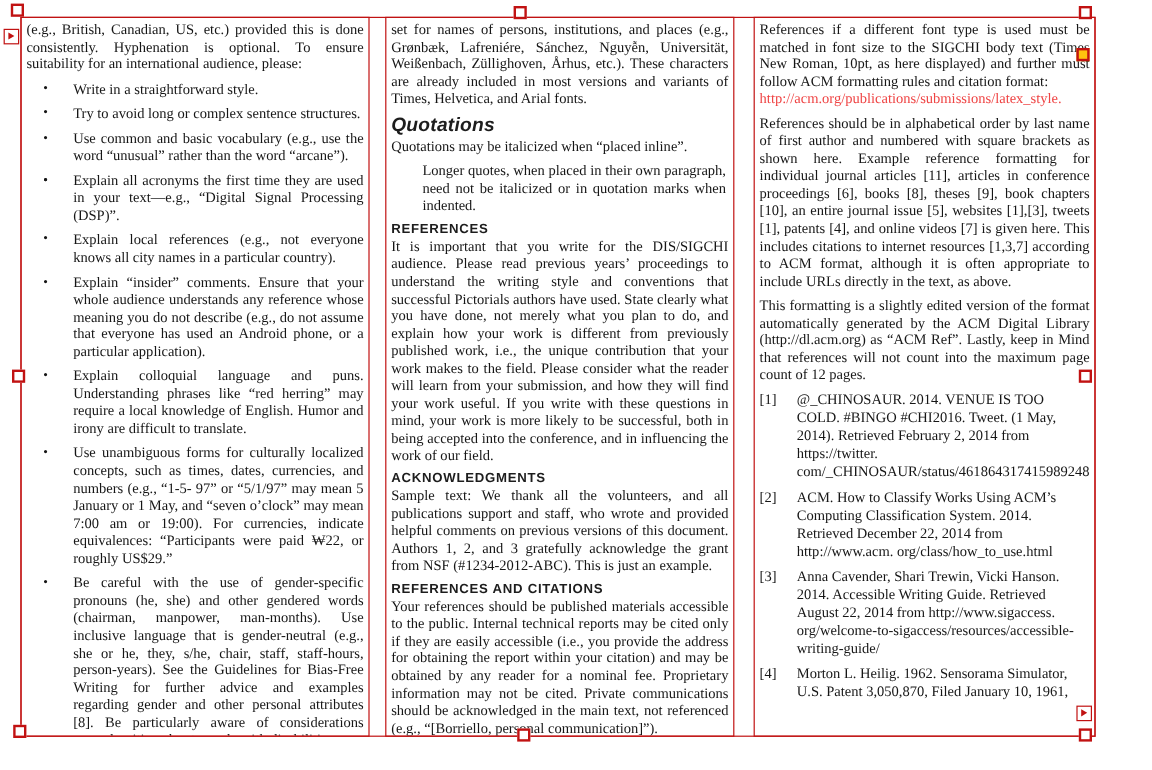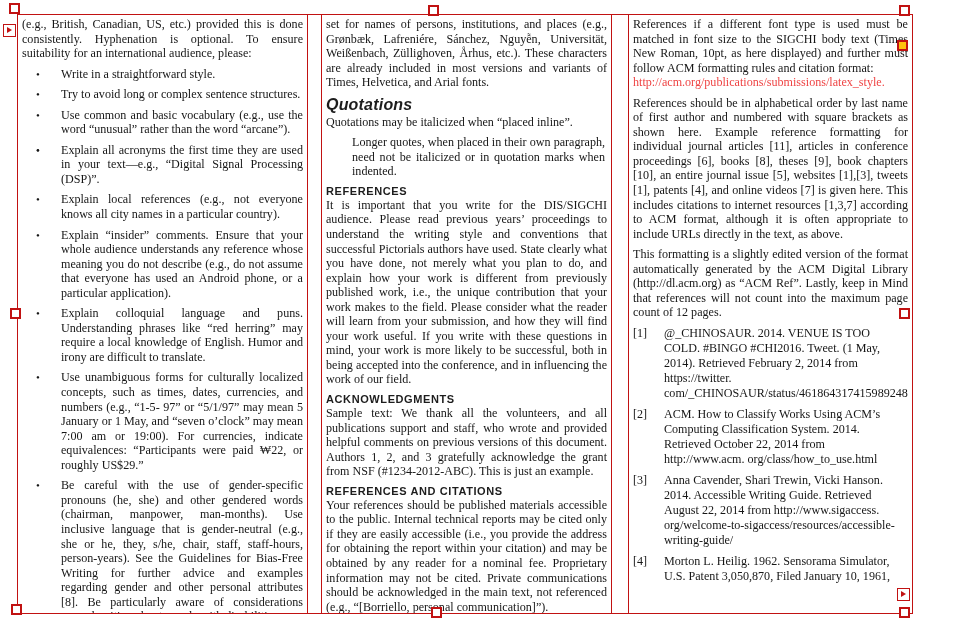--- a/index.html
+++ b/index.html
@@ -127,21 +127,21 @@
 
     <p class="para">This formatting is a slightly edited version of the format automatically generated by the ACM Digital Library (http://dl.acm.org) as “ACM Ref”.  Lastly, keep in Mind that references will not count into the maximum page count of 12 pages.</p>
 
 
     <div class="ref-item">
       <span class="ref-num">[1]</span>
       <span class="ref-text">@_CHINOSAUR. 2014. VENUE IS TOO COLD. #BINGO #CHI2016. Tweet. (1 May, 2014). Retrieved February 2, 2014 from https://twitter. com/_CHINOSAUR/status/461864317415989248</span>
     </div>
     <div class="ref-item">
       <span class="ref-num">[2]</span>
-      <span class="ref-text">ACM. How to Classify Works Using ACM’s Computing Classification System. 2014. Retrieved October 22, 2014 from http://www.acm. org/class/how_to_use.html</span>
+      <span class="ref-text">ACM. How to Classify Works Using ACM’s Computing Classification System. 2014. Retrieved December 22, 2014 from http://www.acm. org/class/how_to_use.html</span>
     </div>
     <div class="ref-item">
       <span class="ref-num">[3]</span>
       <span class="ref-text">Anna Cavender, Shari Trewin, Vicki Hanson. 2014. Accessible Writing Guide. Retrieved August 22, 2014 from http://www.sigaccess. org/welcome-to-sigaccess/resources/accessible-writing-guide/</span>
     </div>
     <div class="ref-item">
       <span class="ref-num">[4]</span>
       <span class="ref-text">Morton L. Heilig. 1962. Sensorama Simulator, U.S. Patent 3,050,870, Filed January 10, 1961,</span>
     </div>
   </div>

